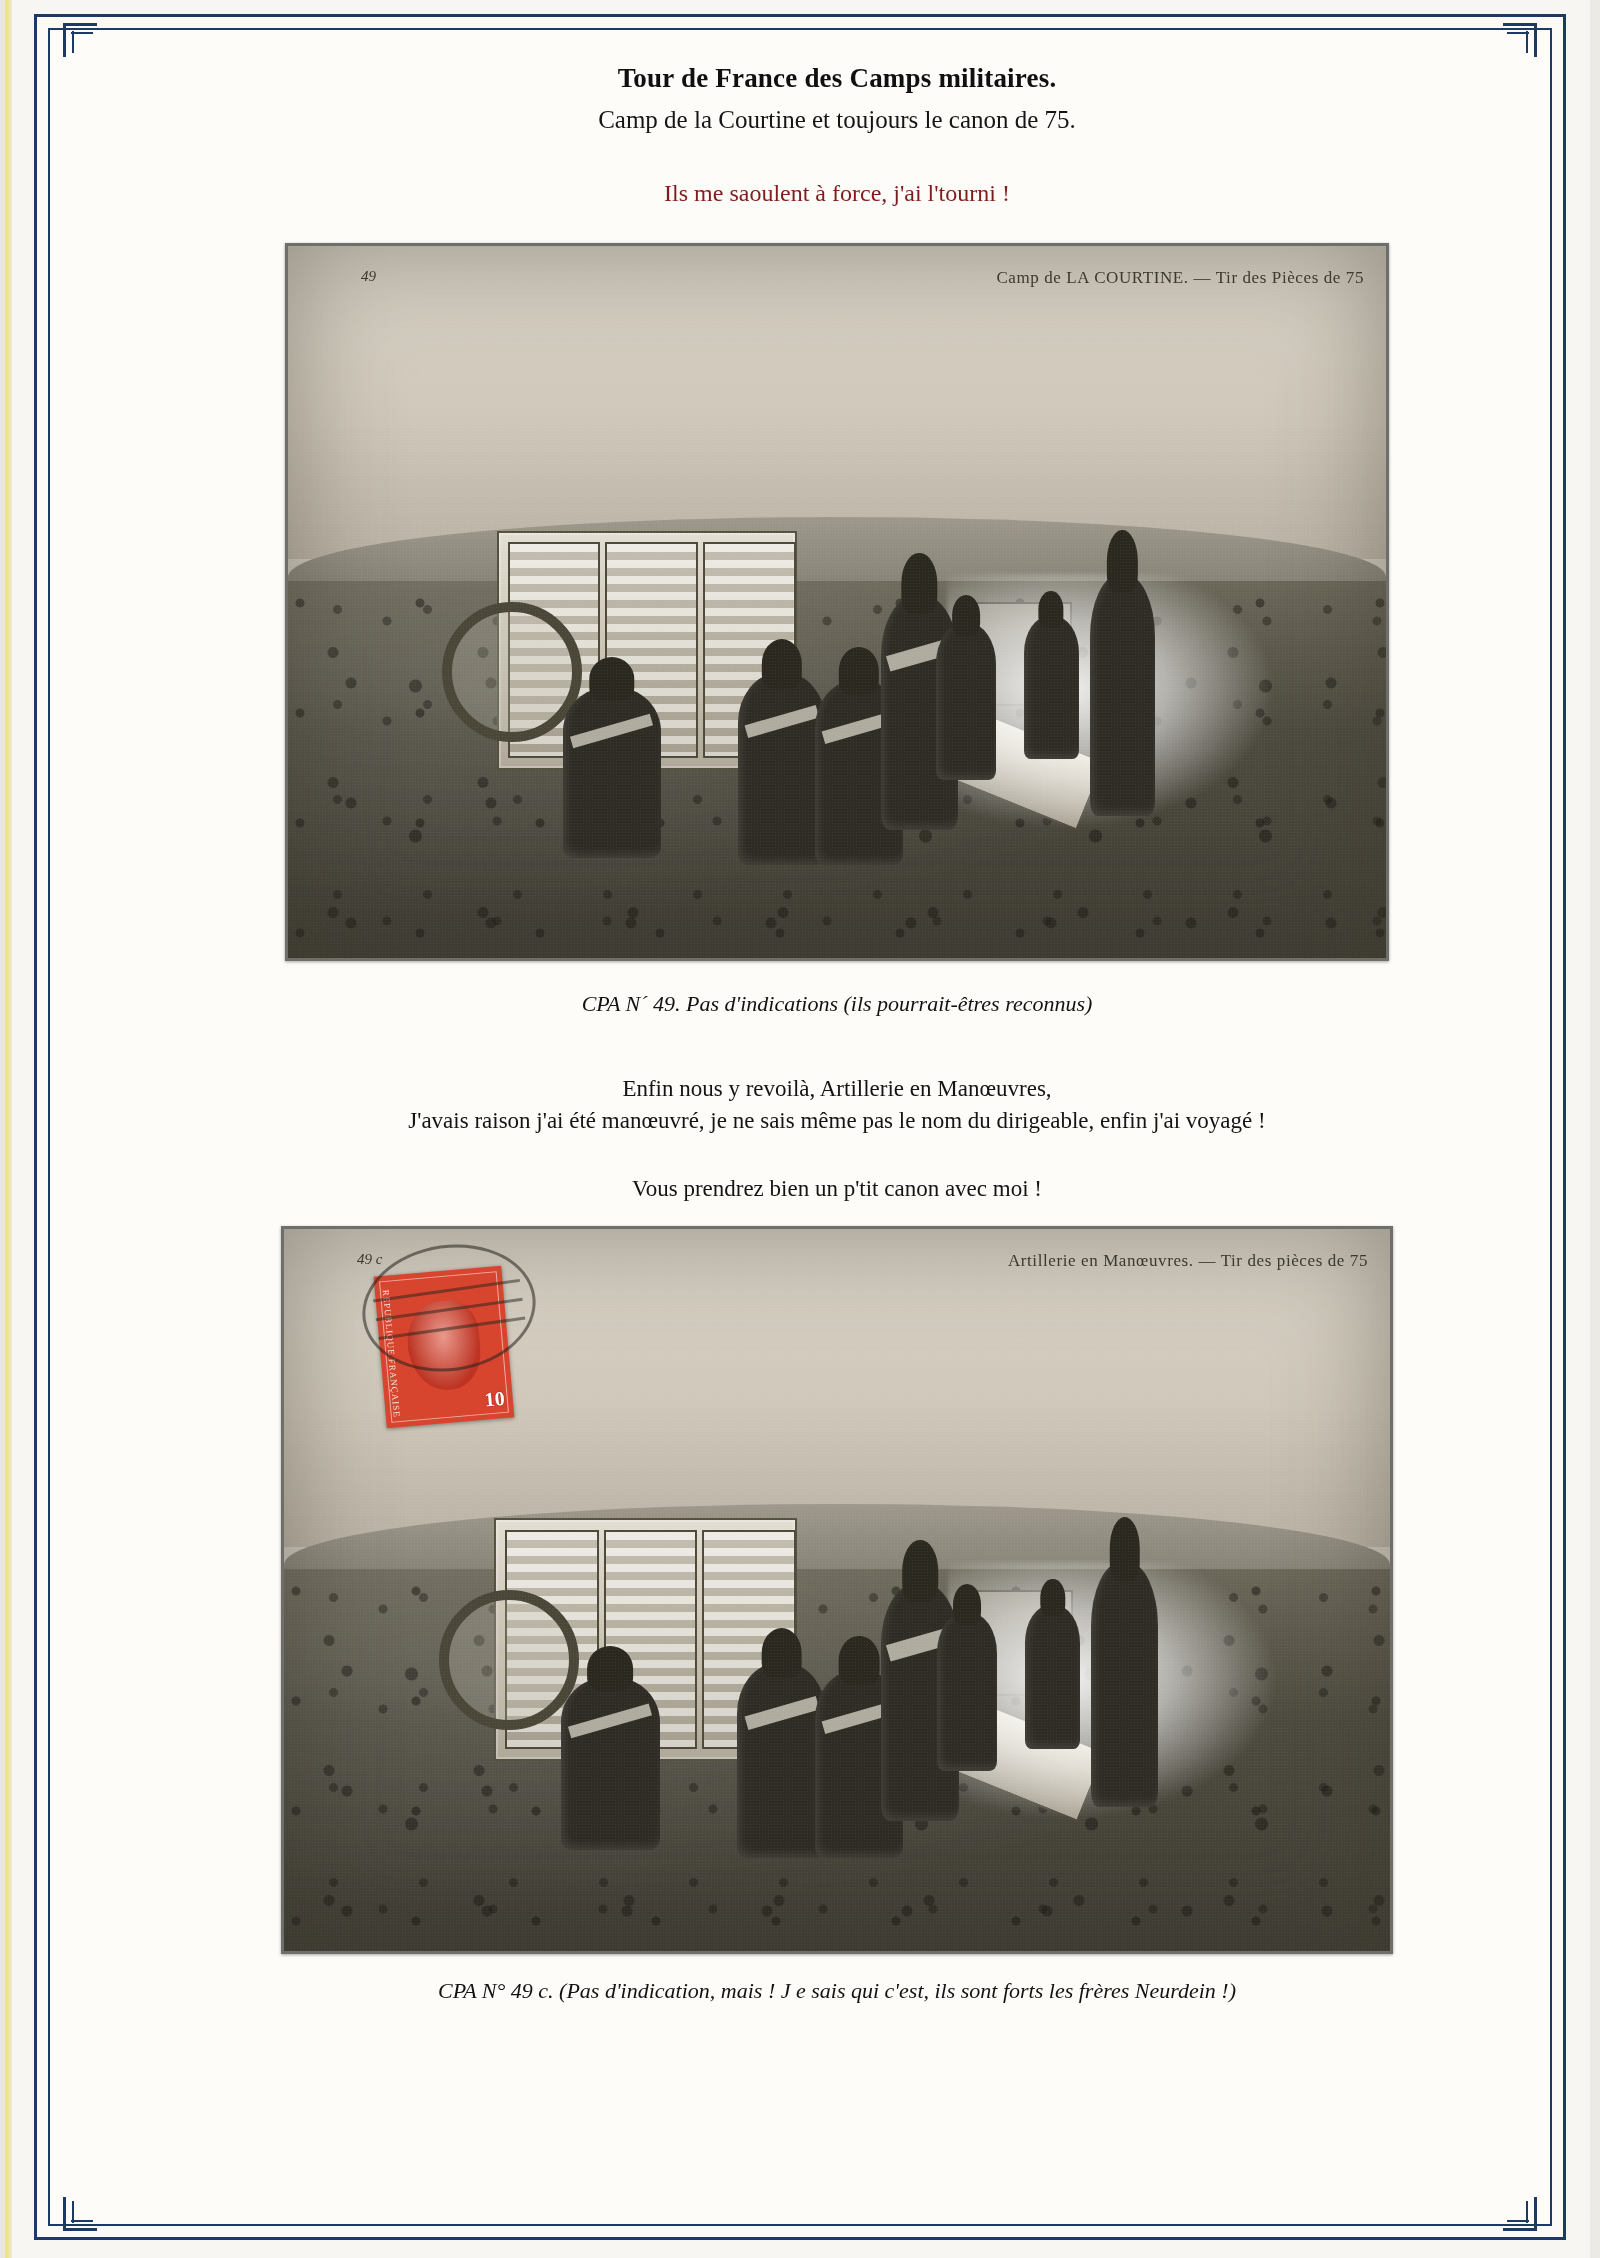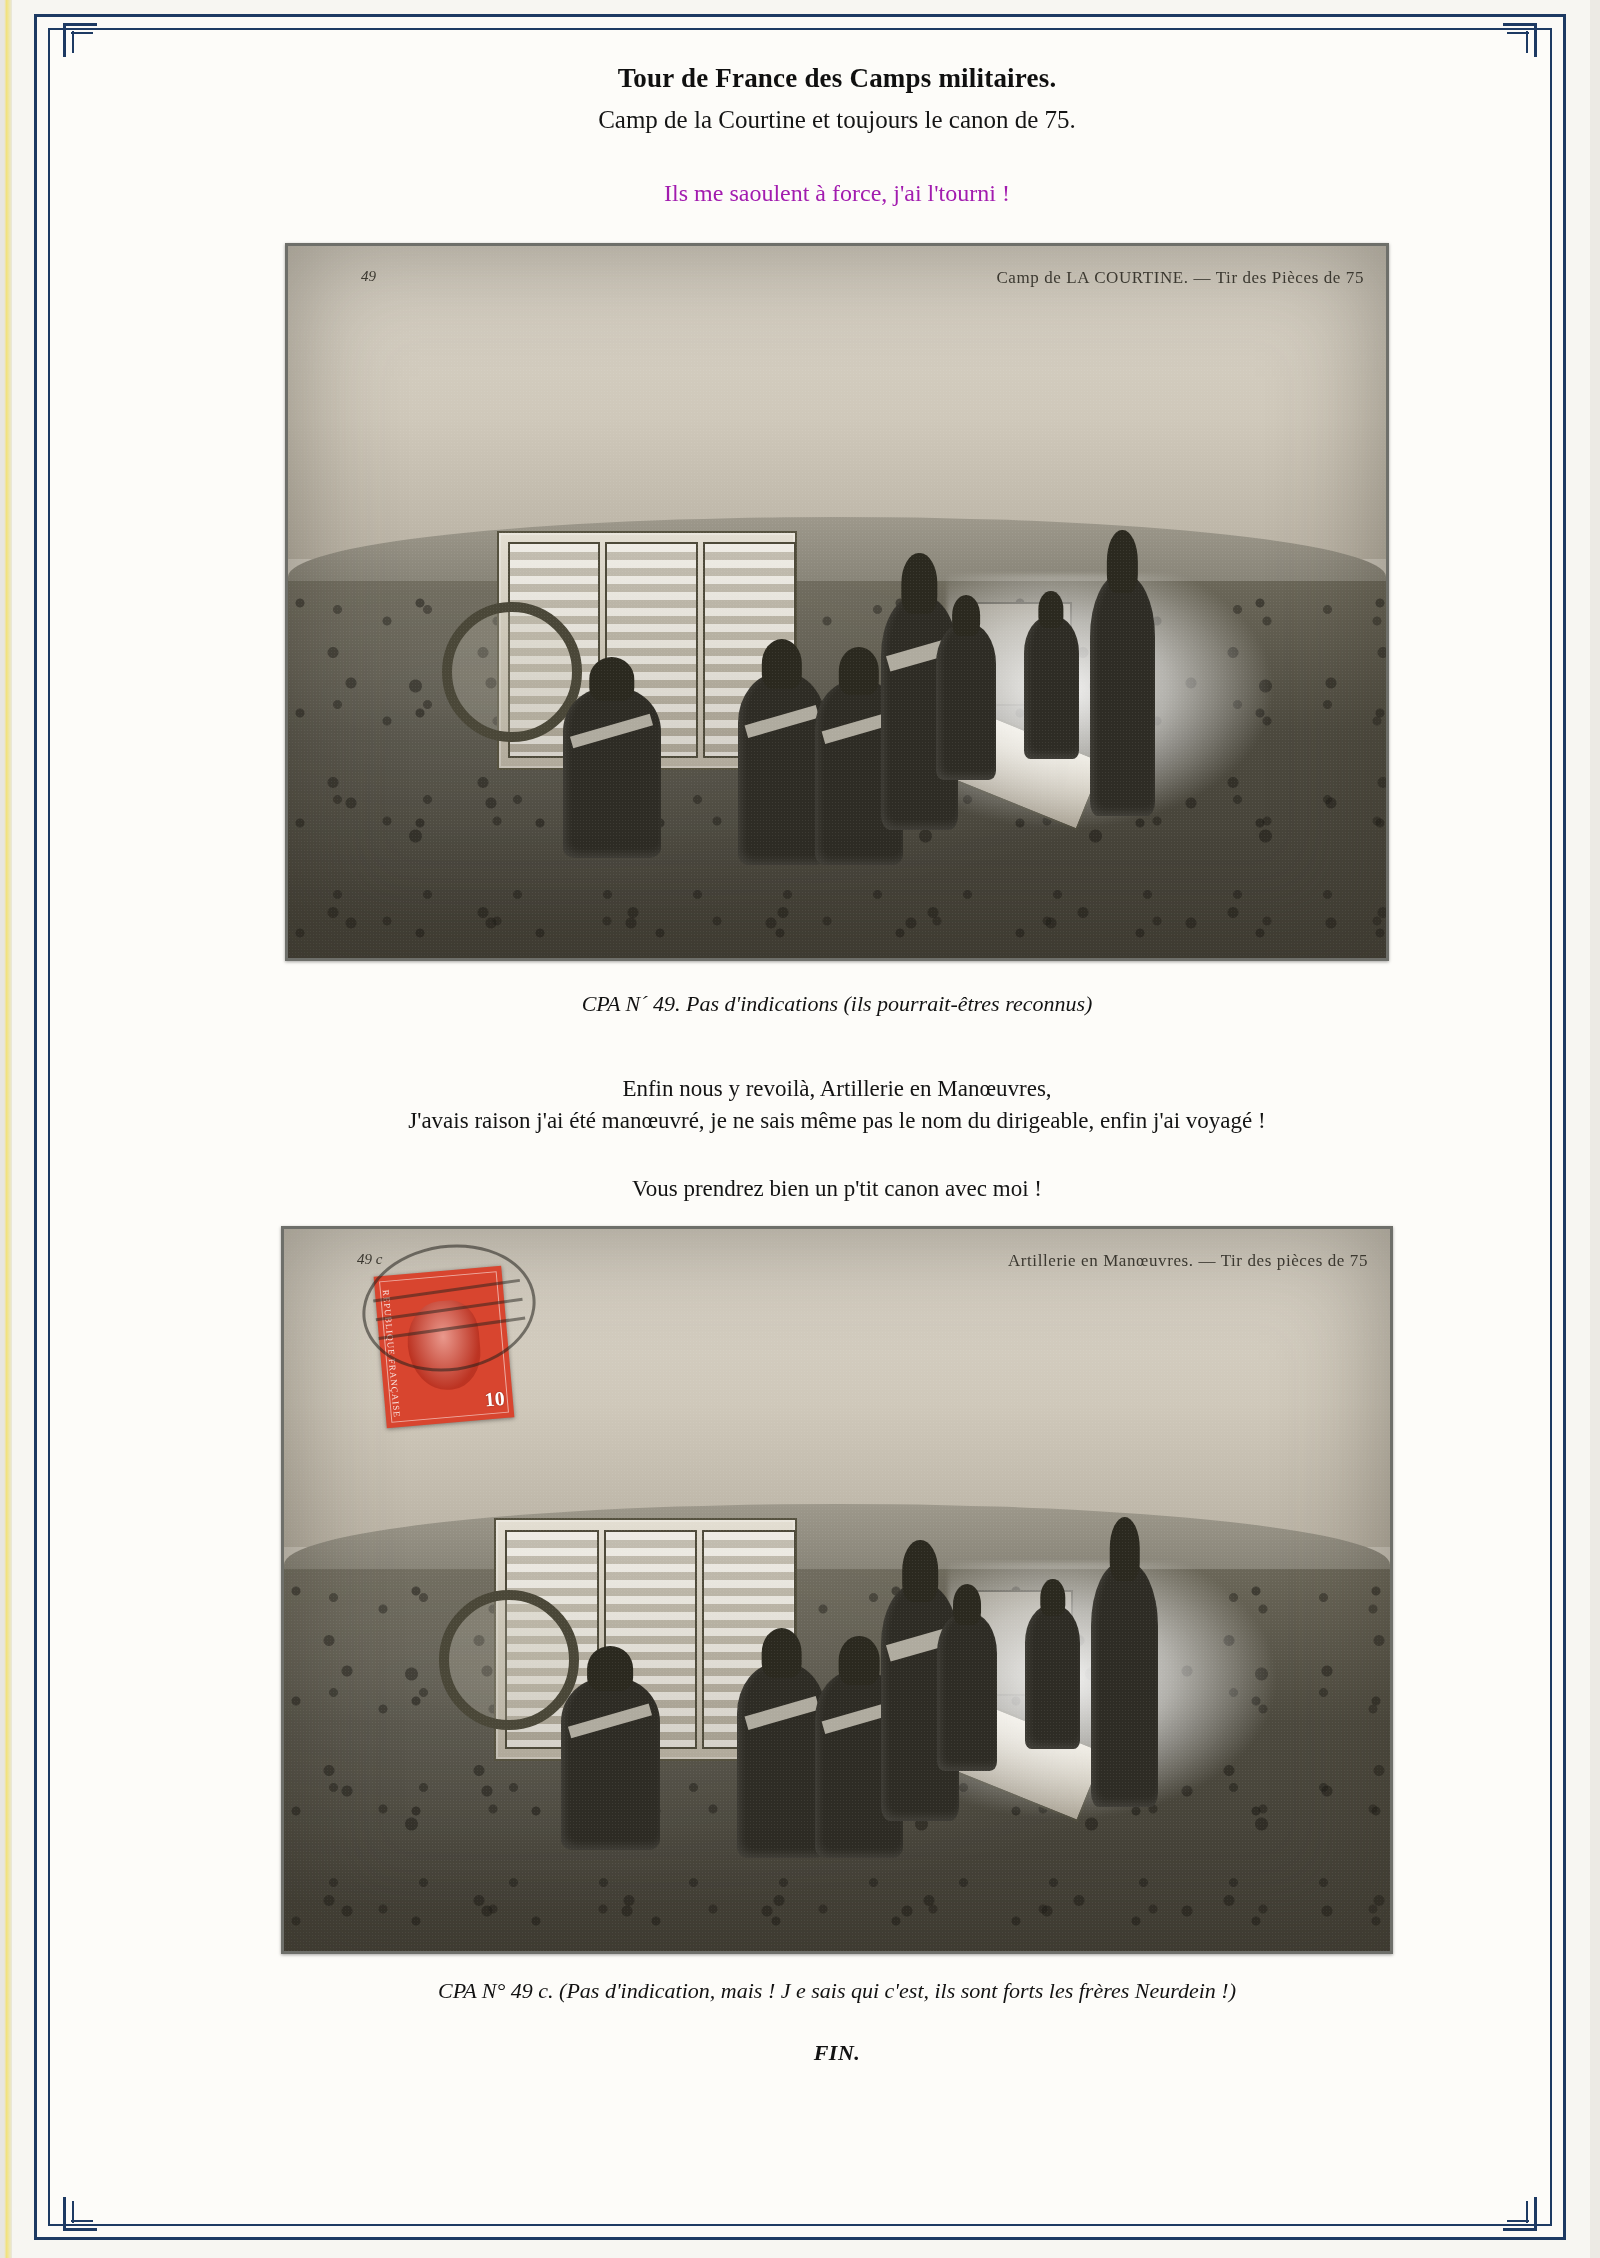--- a/index.html
+++ b/index.html
@@ -103,21 +103,21 @@
     letter-spacing: .2px;
     margin: 0 0 6px 0;
   }
   .subtitle {
     font-size: 25px;
     color: #151515;
     margin: 12px;
   }
   .tagline {
     font-size: 24px;
-    color: #a21caf;
+    color: #7f1d1d;
     margin: 46px 0 8px 0;
   }
 
   
   .card-wrap {
     margin: 0 auto;
     position: relative;
     background: #6e6f6a;
     padding: 3px;
     box-shadow: 0 1px 3px rgba(0,0,0,.35);
@@ -506,17 +506,16 @@
               <i></i>
           </div>
 
           <div class="card-caption-left">49 c</div>
           <div class="card-caption-right">Artillerie en Manœuvres. —  Tir des pièces de 75</div>
         </div>
       </div>
 
       <p class="cpa-caption2">CPA  N° 49 c. (Pas d'indication, mais ! J e sais qui c'est, ils sont forts les frères Neurdein !)</p>
 
-      <p class="fin">FIN.</p>
 
     </div>
   </div>
 </div>
 
 </body></html>

